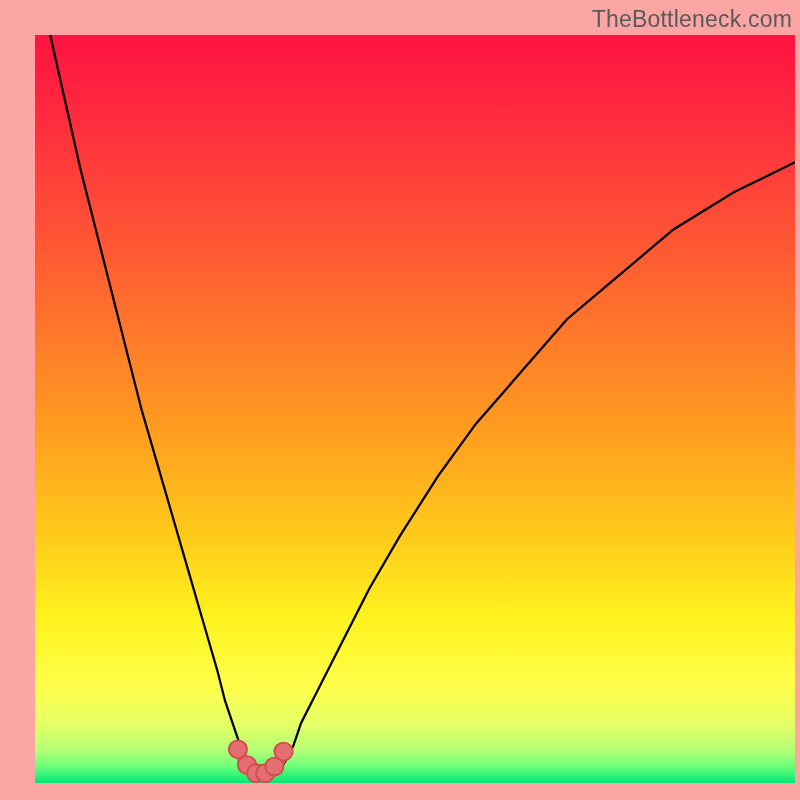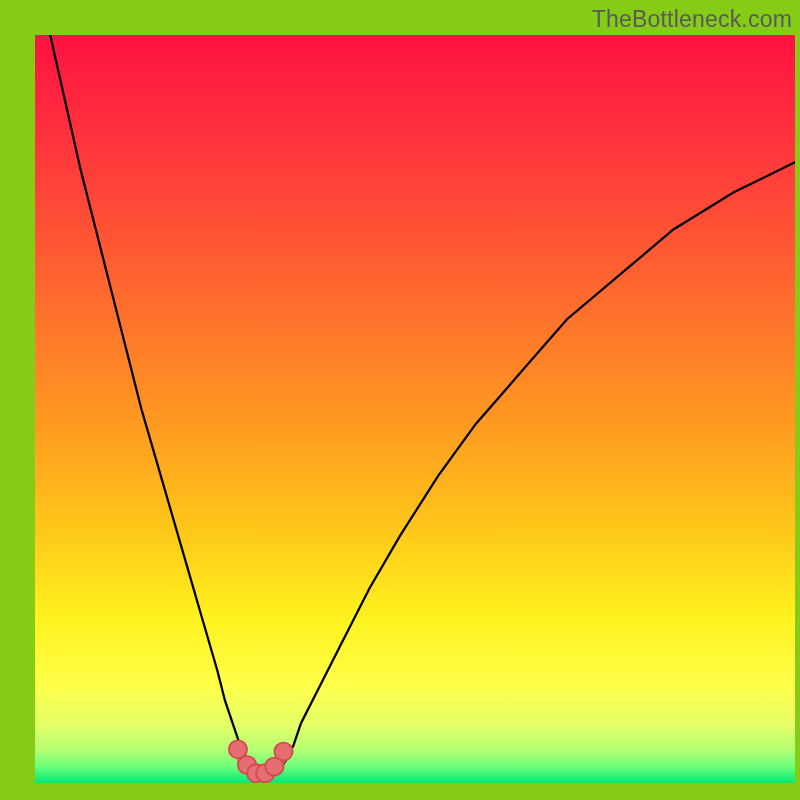--- a/index.html
+++ b/index.html
@@ -8,21 +8,21 @@
     width: 800px;
     height: 800px;
     overflow: hidden;
     background: #000;
     font-family: Arial, Helvetica, sans-serif;
   }
   .outer {
     position: relative;
     width: 800px;
     height: 800px;
-    background: #84cc16;
+    background: #fca5a5;
   }
   .plot {
     position: absolute;
     left: 35px;
     top: 35px;
     width: 760px;
     height: 748px;
   }
   .gradient {
     position: absolute;

